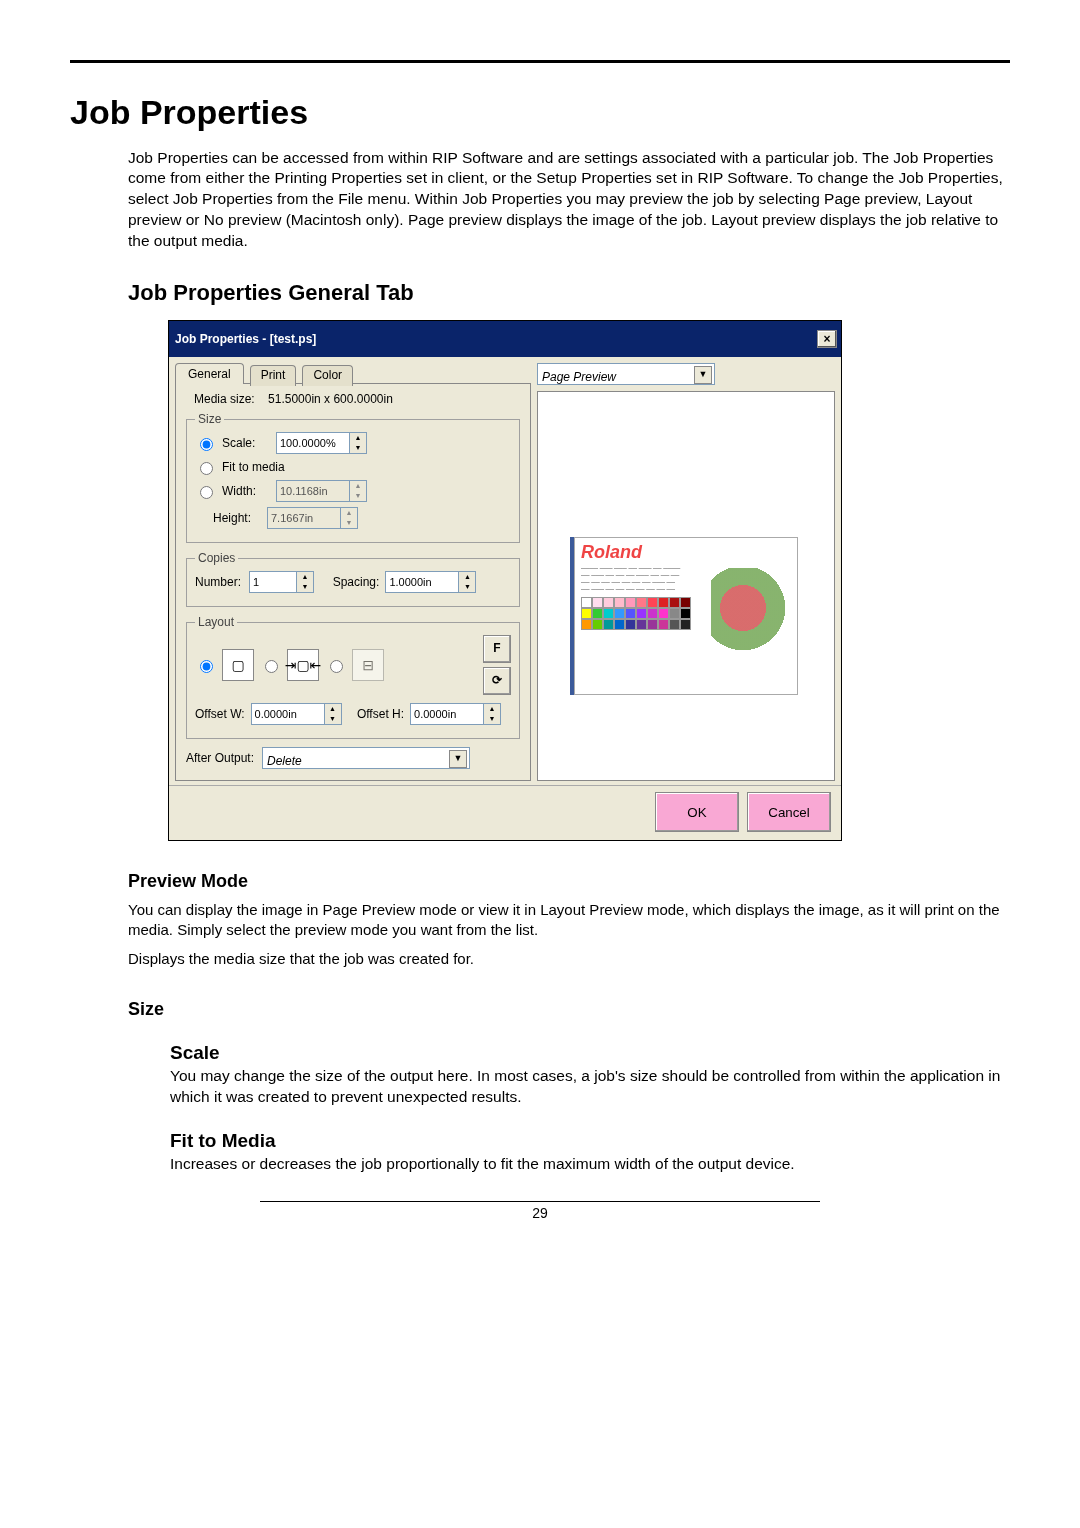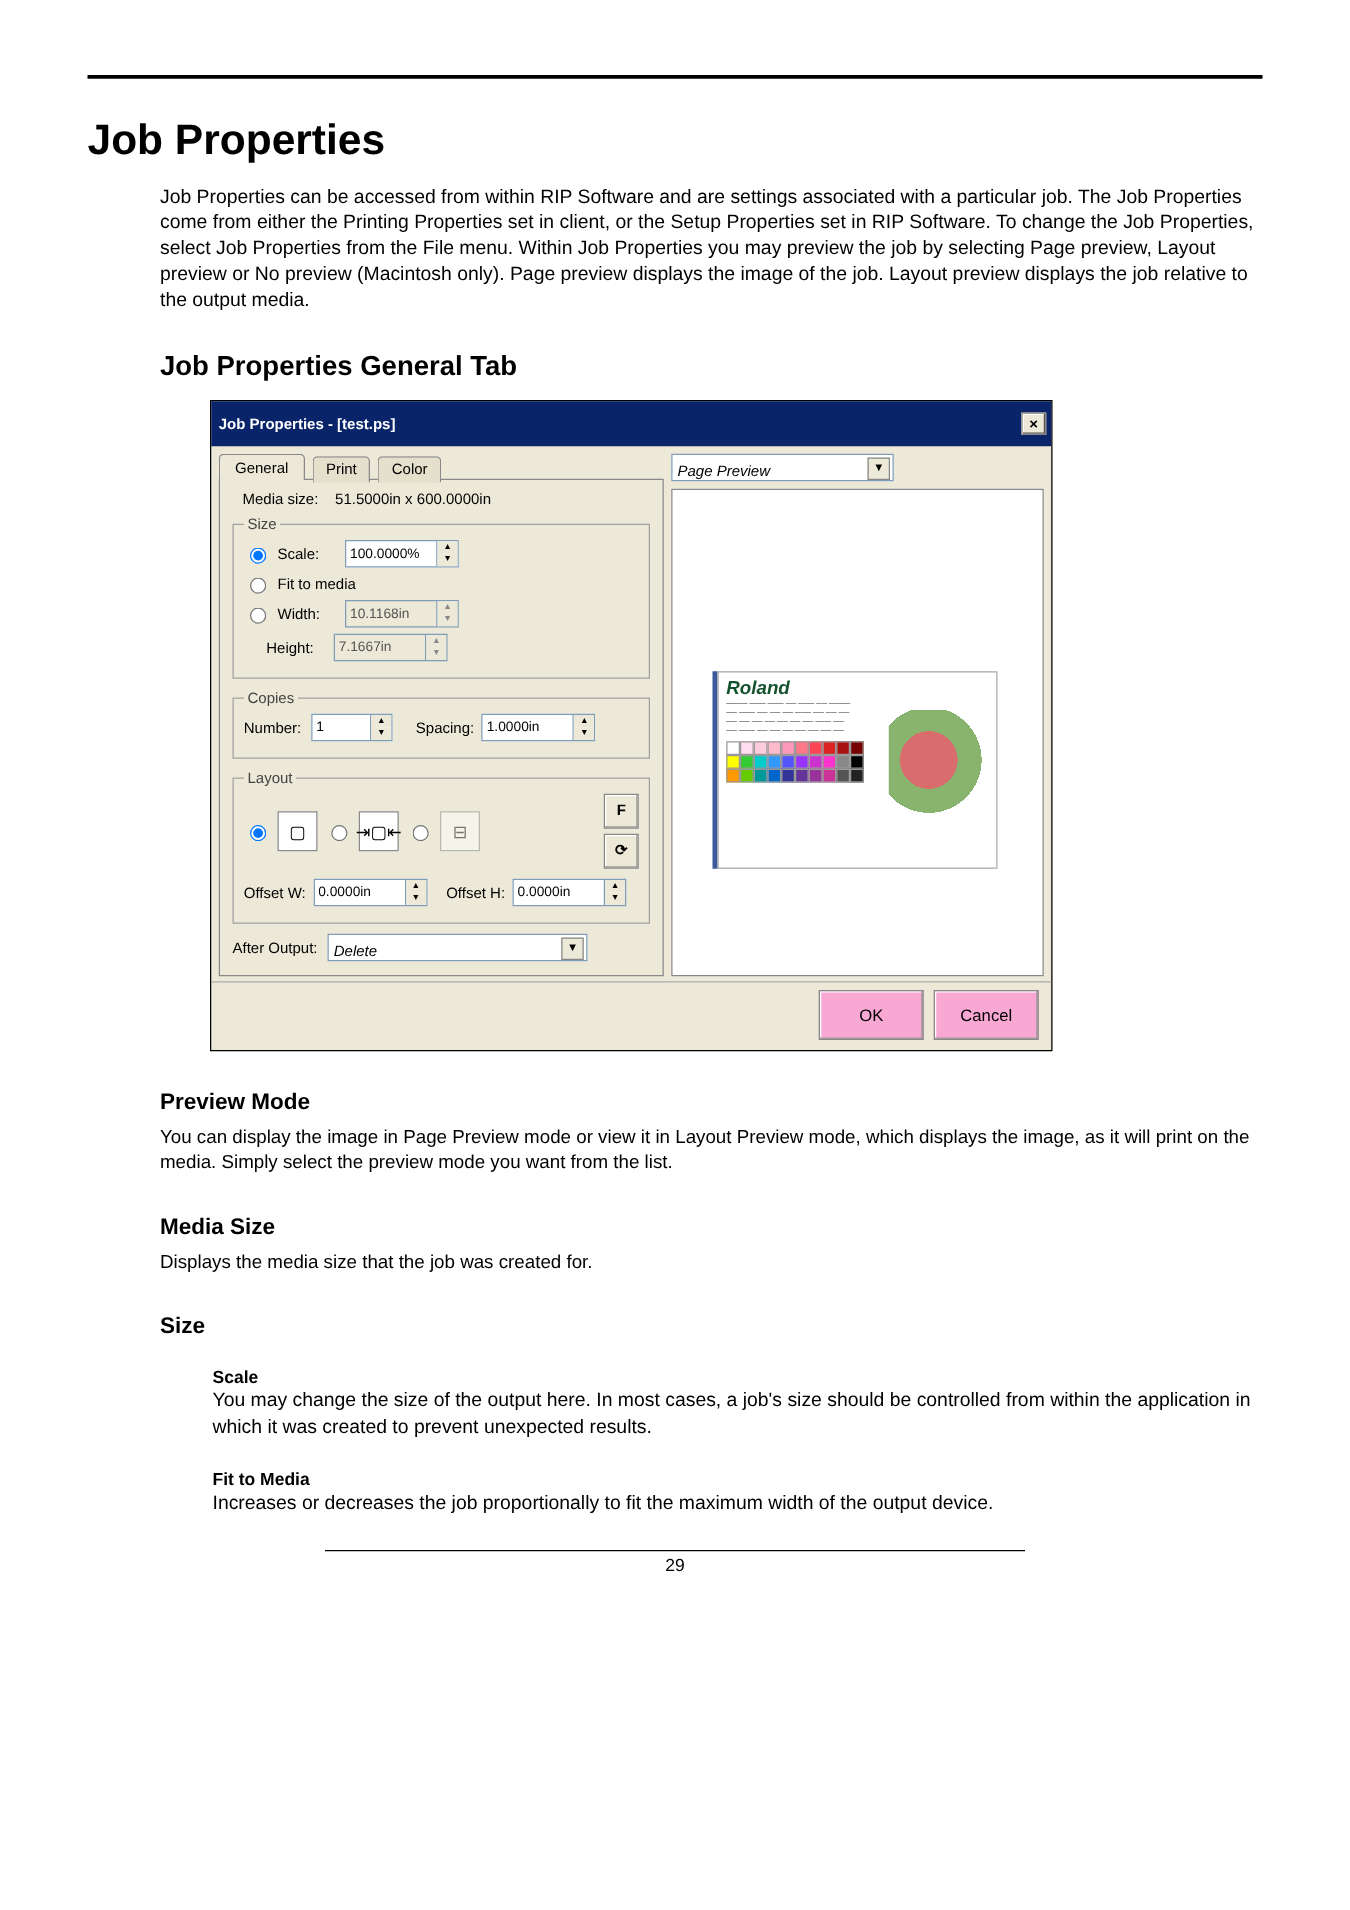--- a/index.html
+++ b/index.html
@@ -179,21 +179,21 @@
     height: 148px;
     border: 1px solid #aaa;
     box-shadow: -4px 0 0 #3b5a9a;
     padding: 4px 6px;
     background: #fff;
     font-size: 7px;
     color: #333;
     margin-top: 60px;
     position: relative;
   }
-  .brand { font-size: 15px; font-weight: bold; font-style: italic; color: #14532d; }
+  .brand { font-size: 18px; font-weight: bold; font-style: italic; color: #ef4444; }
   .swatches { display: flex; flex-wrap: wrap; width: 110px; margin-top: 4px; }
   .sw { width: 9px; height: 9px; border: 1px solid #999; }
   .flower {
     position: absolute; right: 6px; top: 30px; width: 80px; height: 100px;
     background: radial-gradient(circle at 40% 40%, #cf4848 0 30%, #6aa14a 30% 55%, rgba(0,0,0,0) 55%);
     opacity: 0.8;
   }
   .btnbar {
     display: flex;
     justify-content: flex-end;
@@ -214,21 +214,21 @@
   }
   .body-p {
     font-size: 15px;
     line-height: 1.35;
     margin: 0 0 8px 58px;
   }
   .sub {
     margin-left: 100px;
   }
   .sub h4 {
-    font-size: 14px;
+    font-size: 19px;
     margin: 22px 0 2px 0;
   }
   .sub p {
     font-size: 15.5px;
     line-height: 1.35;
     margin: 0 0 10px 0;
   }
   .footer {
     border-top: 1px solid #000;
     width: 560px;
@@ -432,21 +432,20 @@
     </div>
     <div class="btnbar">
       <button class="winbtn">OK</button>
       <button class="winbtn">Cancel</button>
     </div>
   </div>
 
   <h3>Preview Mode</h3>
   <p class="body-p">You can display the image in Page Preview mode or view it in Layout Preview mode, which displays the image, as it will print on the media. Simply select the preview mode you want from the list.</p>
 
-  <h3>Media Size</h3>
   <p class="body-p">Displays the media size that the job was created for.</p>
 
   <h3>Size</h3>
   <div class="sub">
     <h4>Scale</h4>
     <p>You may change the size of the output here. In most cases, a job's size should be controlled from within the application in which it was created to prevent unexpected results.</p>
     <h4>Fit to Media</h4>
     <p>Increases or decreases the job proportionally to fit the maximum width of the output device.</p>
   </div>
 

